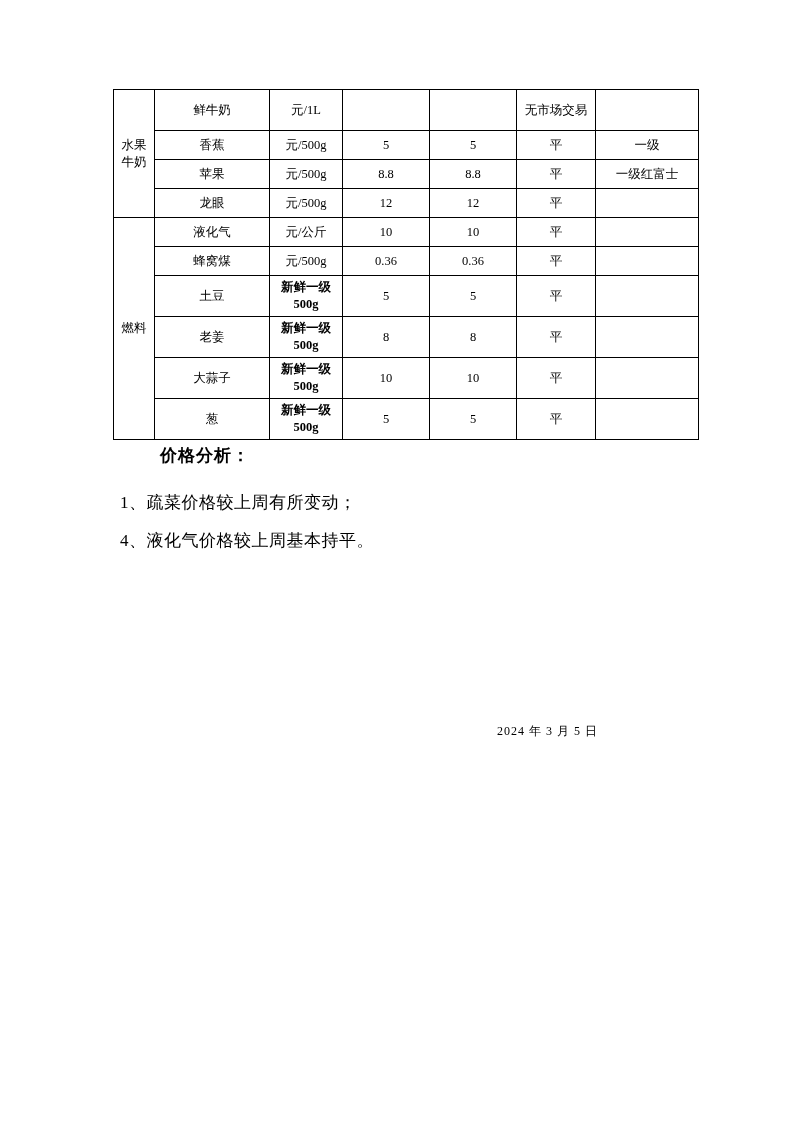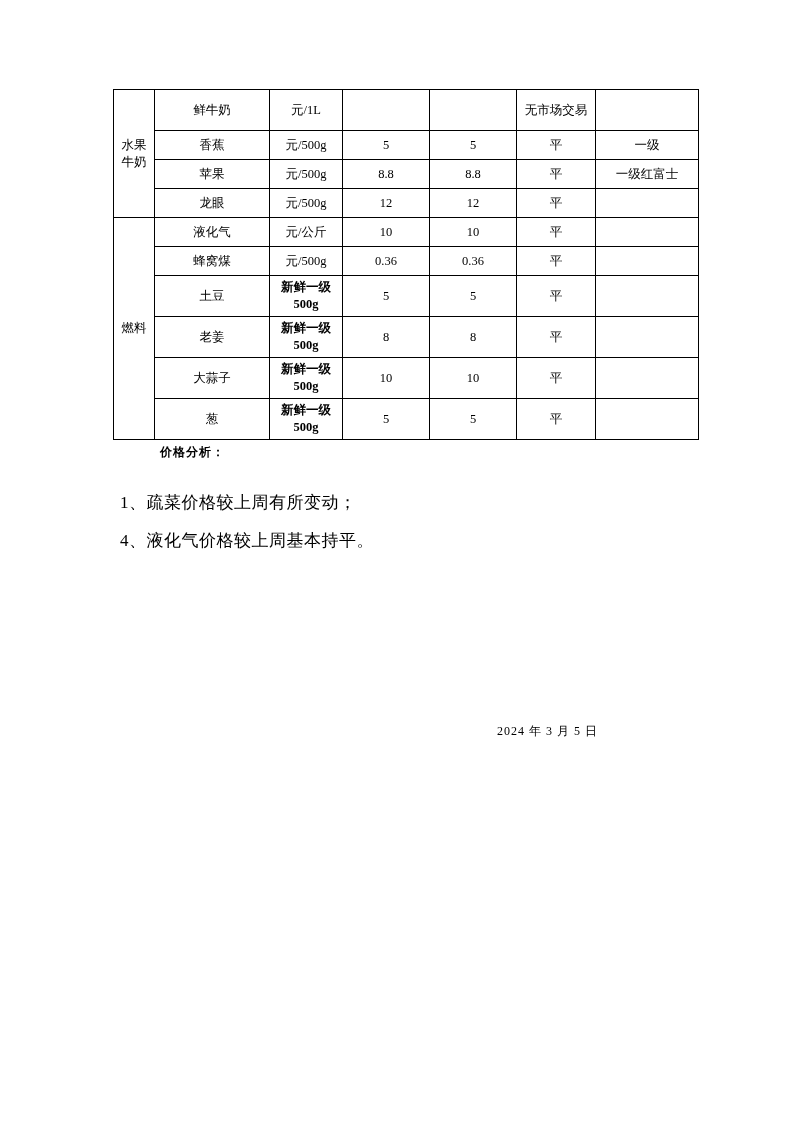--- a/index.html
+++ b/index.html
@@ -57,21 +57,21 @@
     text-align: left;
     padding-left: 6px;
   }
   .tall-row td { height: 34px; text-align: center; }
   .row-h td { height: 22px; }
 
   .analysis-title {
     position: absolute;
     left: 160px;
     top: 444px;
-    font-size: 12px;
+    font-size: 17px;
     font-weight: bold;
     letter-spacing: 1px;
     font-family: "Liberation Serif", "DejaVu Serif", serif;
   }
   .analysis-list {
     position: absolute;
     left: 120px;
     top: 484px;
     width: 560px;
   }

